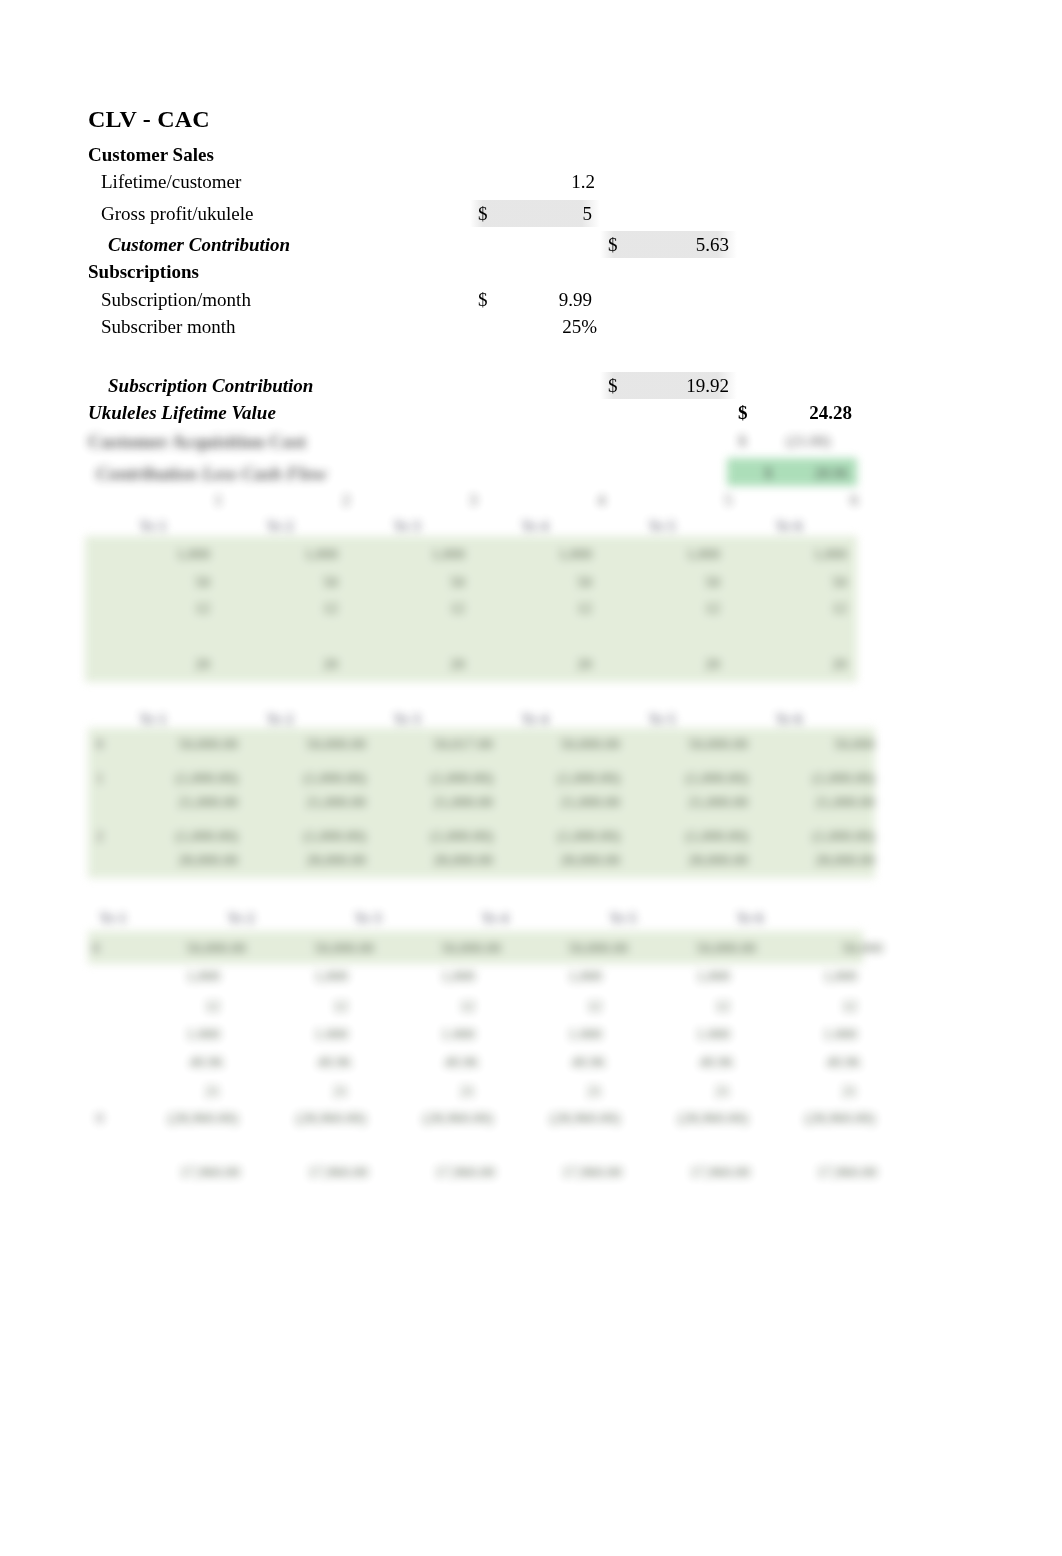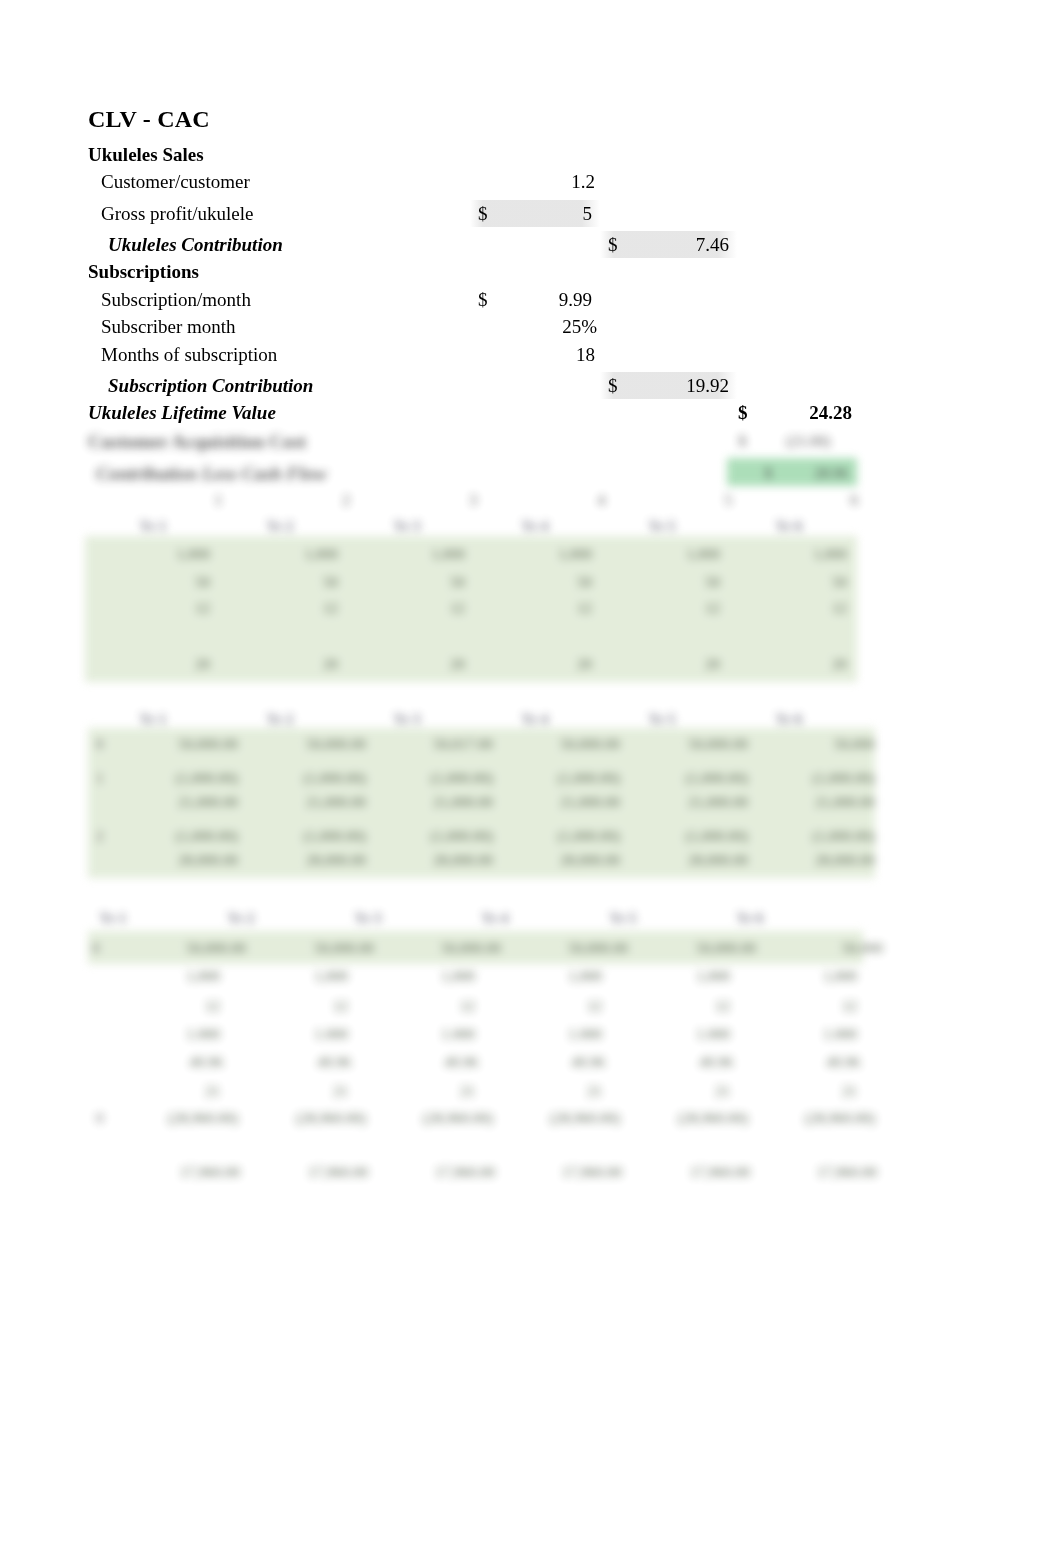--- a/index.html
+++ b/index.html
@@ -150,65 +150,61 @@
   }
 </style>
 </head>
 <body>
 
 <div class="sheet">
 
   <div class="doc-title">CLV - CAC</div>
 
   <div class="row" style="top:141px;">
-    <span class="lbl section">Ukuleles Sales</span>
+    <span class="lbl section">Customer Sales</span>
   </div>
 
   <div class="row" style="top:168px;">
-    <span class="lbl item">Customer/customer</span>
+    <span class="lbl item">Lifetime/customer</span>
     <span class="numonly col-a" style="left:470px;width:125px;">1.2</span>
   </div>
 
   <div class="row" style="top:200px;">
     <span class="lbl item">Gross profit/ukulele</span>
     <span class="cell col-a shaded">
       <span class="cur">$</span>
       <span class="num">5</span>
     </span>
   </div>
 
   <div class="row" style="top:231px;">
-    <span class="lbl sub">Ukuleles Contribution</span>
+    <span class="lbl sub">Customer Contribution</span>
     <span class="cell col-b shaded">
       <span class="cur">$</span>
-      <span class="num">7.46</span>
+      <span class="num">5.63</span>
     </span>
   </div>
 
   <div class="row" style="top:258px;">
     <span class="lbl section">Subscriptions</span>
   </div>
 
   <div class="row" style="top:286px;">
     <span class="lbl item">Subscription/month</span>
     <span class="cell col-a">
       <span class="cur">$</span>
       <span class="num">9.99</span>
     </span>
   </div>
 
   <div class="row" style="top:313px;">
     <span class="lbl item">Subscriber month</span>
     <span class="numonly" style="left:470px;width:127px;">25%</span>
   </div>
 
-  <div class="row" style="top:341px;">
-    <span class="lbl item">Months of subscription</span>
-    <span class="numonly" style="left:470px;width:125px;">18</span>
-  </div>
 
   <div class="row" style="top:372px;">
     <span class="lbl sub">Subscription Contribution</span>
     <span class="cell col-b shaded">
       <span class="cur">$</span>
       <span class="num">19.92</span>
     </span>
   </div>
 
   <div class="row" style="top:399px;">

